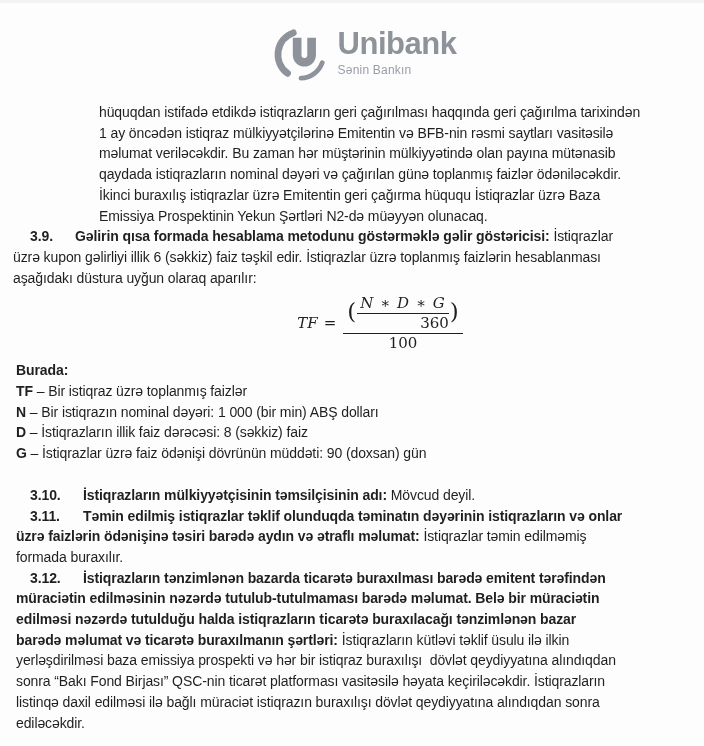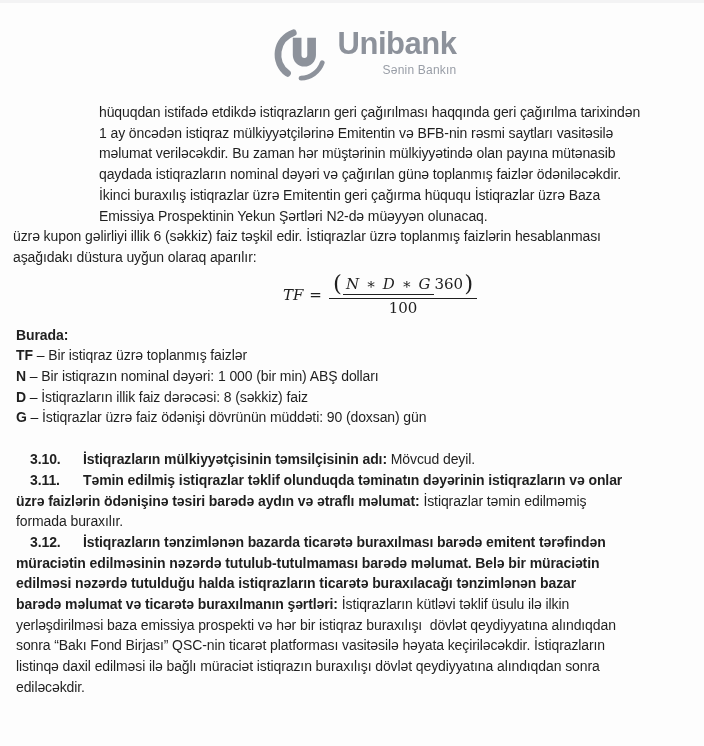--- a/index.html
+++ b/index.html
@@ -11,21 +11,21 @@
     overflow:hidden;
     font-family:"Liberation Sans",sans-serif;
     color:#1f1f1f;
   }
   
   .logo{
     display:flex;align-items:flex-start;justify-content:center;
     margin-top:25px;transform:translateX(12px);
   }
   .logo-icon{flex:0 0 auto;}
-  .logo-text{margin-left:8px;text-align:right;}
+  .logo-text{margin-left:8px;}
   .brand{
     font-size:31px;font-weight:bold;line-height:1.05;
     letter-spacing:-0.5px;
   }
   .tagline{font-size:12px;margin-top:2px;letter-spacing:0.2px;}
   
   .doc{margin-top:16px;font-size:14px;}
   .line{line-height:20.7px;white-space:pre;letter-spacing:-0.1px;}
   .b{font-weight:bold;}
   .num{display:inline-block;}
@@ -50,21 +50,21 @@
     font-size:15px;color:#1f1f1f;
   }
   .formula .eq{font-style:normal;margin:0 7px 0 6px;}
   .frac{display:inline-flex;flex-direction:column;align-items:center;}
   .frac-top{
     display:flex;align-items:center;
     border-bottom:1.4px solid #1f1f1f;
     padding:0 4px 1px 4px;
   }
   .paren{font-size:23px;font-style:normal;line-height:1;transform:translateY(-2px);}
-  .inner{display:inline-flex;flex-direction:row;align-items:flex-start;margin:0 1px;}
+  .inner{display:inline-flex;flex-direction:column;align-items:flex-end;margin:0 1px;}
   .inner .n{border-bottom:1.4px solid #1f1f1f;padding:0 3px 1px 3px;letter-spacing:1px;}
   .up{font-style:normal;}
 </style>
 </head>
 <body>
 
 <div class="logo" style="color: rgb(141, 146, 155);">
   <span class="logo-icon">
     <svg width="58" height="54" viewBox="0 0 60 56" aria-hidden="true">
       <path d="M22 5 A24 24 0 0 0 16 47" stroke="currentColor" stroke-width="7" fill="none" stroke-linecap="round"></path>
@@ -83,20 +83,21 @@
   <div id="top-paras">
       <div class="para para-continuation">
         <div class="line first"><span>hüquqdan istifadə etdikdə istiqrazların geri çağırılması haqqında geri çağırılma tarixindən</span></div>
         <div class="line"><span>1 ay öncədən istiqraz mülkiyyətçilərinə Emitentin və BFB-nin rəsmi saytları vasitəsilə</span></div>
         <div class="line"><span>məlumat veriləcəkdir. Bu zaman hər müştərinin mülkiyyətində olan payına mütənasib</span></div>
         <div class="line"><span>qaydada istiqrazların nominal dəyəri və çağırılan günə toplanmış faizlər ödəniləcəkdir.</span></div>
         <div class="line"><span>İkinci buraxılış istiqrazlar üzrə Emitentin geri çağırma hüququ İstiqrazlar üzrə Baza</span></div>
         <div class="line"><span>Emissiya Prospektinin Yekun Şərtləri N2-də müəyyən olunacaq.</span></div>
       </div>
       <div class="para para-s39">
+        <div class="line first"><span class="b num">3.9.</span><span class="b">Gəlirin qısa formada hesablama metodunu göstərməklə gəlir göstəricisi:</span><span> İstiqrazlar</span></div>
         <div class="line"><span>üzrə kupon gəlirliyi illik 6 (səkkiz) faiz təşkil edir. İstiqrazlar üzrə toplanmış faizlərin hesablanması</span></div>
         <div class="line"><span>aşağıdakı düstura uyğun olaraq aparılır:</span></div>
       </div>
     </div>
 
   <div class="formula-wrap">
     <div class="formula">
       <span>TF</span>
       <span class="eq">=</span>
       <span class="frac">

